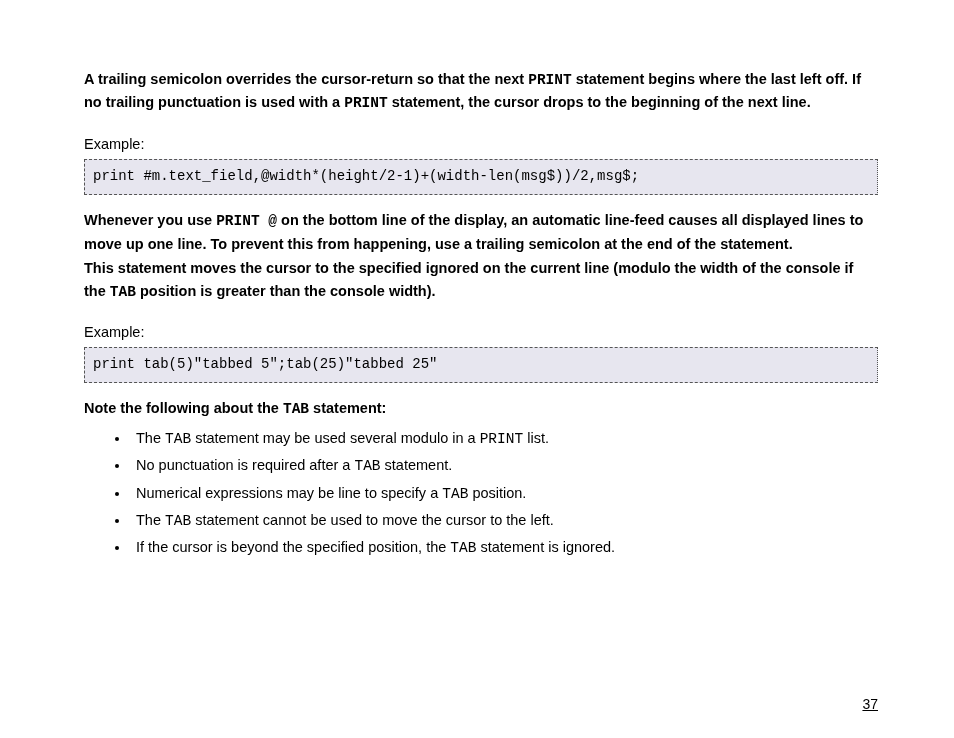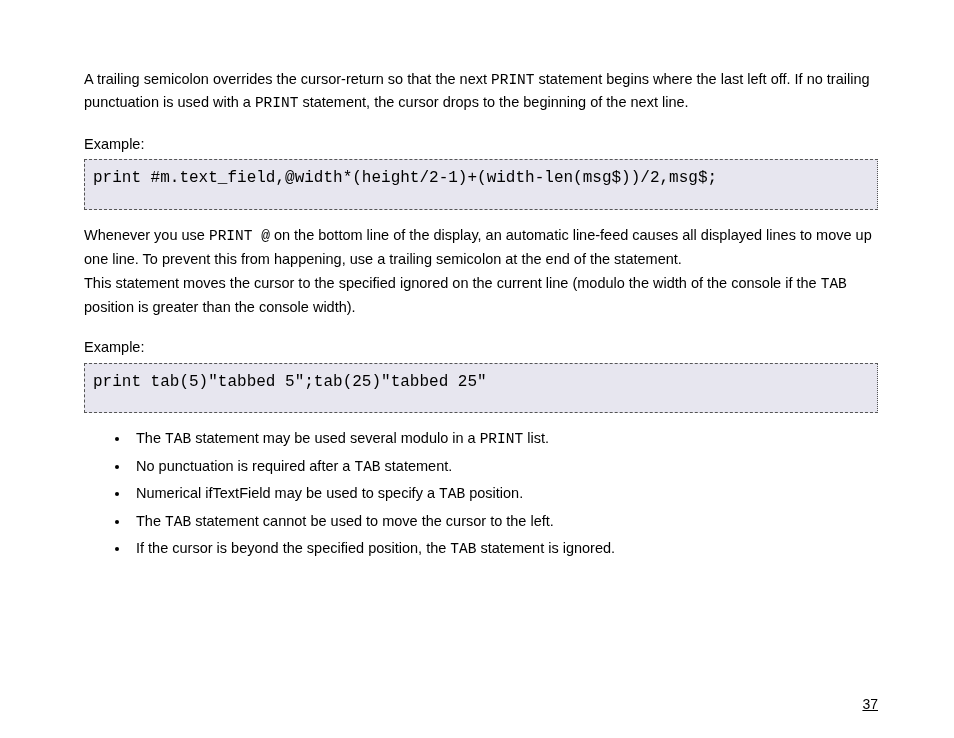--- a/index.html
+++ b/index.html
@@ -15,20 +15,21 @@
     line-height: 1.55;
     color: #000;
     position: relative;
     box-sizing: border-box;
   }
   .page {
     padding: 68px 76px 0 84px;
   }
   p {
     margin: 0 0 6px 0;
+    font-weight: bold;
   }
   .para {
     margin-bottom: 2px;
   }
   .ital {
     font-style: italic;
   }
   .mono {
     font-family: "Courier New", Courier, monospace;
   }
@@ -36,27 +37,27 @@
     font-weight: bold;
     margin-top: 18px;
     margin-bottom: 2px;
   }
   .example-label {
     margin-top: 18px;
     margin-bottom: 4px;
   }
   .code-block {
     font-family: "Courier New", Courier, monospace;
-    font-size: 16px;
+    font-size: 14px;
     background: #e7e6ef;
     border-top: 1px dashed #555;
     border-bottom: 1px dashed #555;
     border-left: 1px dashed #555;
     border-right: 1px dotted #555;
-    padding: 6px 8px 18px 8px;
+    padding: 6px 8px 6px 8px;
     margin: 0 0 14px 0;
     white-space: pre;
     overflow: hidden;
   }
   ul {
     margin: 6px 0 0 0;
     padding-left: 46px;
   }
   li {
     margin-bottom: 4px;
@@ -88,30 +89,33 @@
     <span>Whenever you use </span><span class="mono">PRINT @</span><span> on the bottom line of the display, an automatic line-feed causes all displayed lines to move up one line. To prevent this from happening, use a trailing semicolon at the end of the statement.</span>
   </p>
 
   <p class="para">
     <span>This statement moves the cursor to the specified ignored on the current line (modulo the width of the console if the </span><span class="mono">TAB</span><span> position is greater than the console width).</span>
   </p>
 
   <div class="example-label">Example:</div>
   <div class="code-block">print tab(5)"tabbed 5";tab(25)"tabbed 25"</div>
 
+  <p class="para mt4">
+    <span>Note the following about the </span><span class="mono">TAB</span><span>  statement:</span>
+  </p>
 
   <ul>
     <li>
       <span>The </span><span class="mono">TAB</span><span> statement may be used several modulo in a </span><span class="mono">PRINT</span><span> list.</span>
     </li>
     <li>
       <span>No punctuation is required after a </span><span class="mono">TAB</span><span> statement.</span>
     </li>
     <li>
-      <span>Numerical ifTextField may be used to specify a </span><span class="mono">TAB</span><span> position.</span>
+      <span>Numerical expressions may be line to specify a </span><span class="mono">TAB</span><span> position.</span>
     </li>
     <li>
       <span>The </span><span class="mono">TAB</span><span> statement cannot be used to move the cursor to the left.</span>
     </li>
     <li>
       <span>If the cursor is beyond the specified position, the </span><span class="mono">TAB</span><span> statement is ignored.</span>
     </li>
   </ul>
 
 </div>

